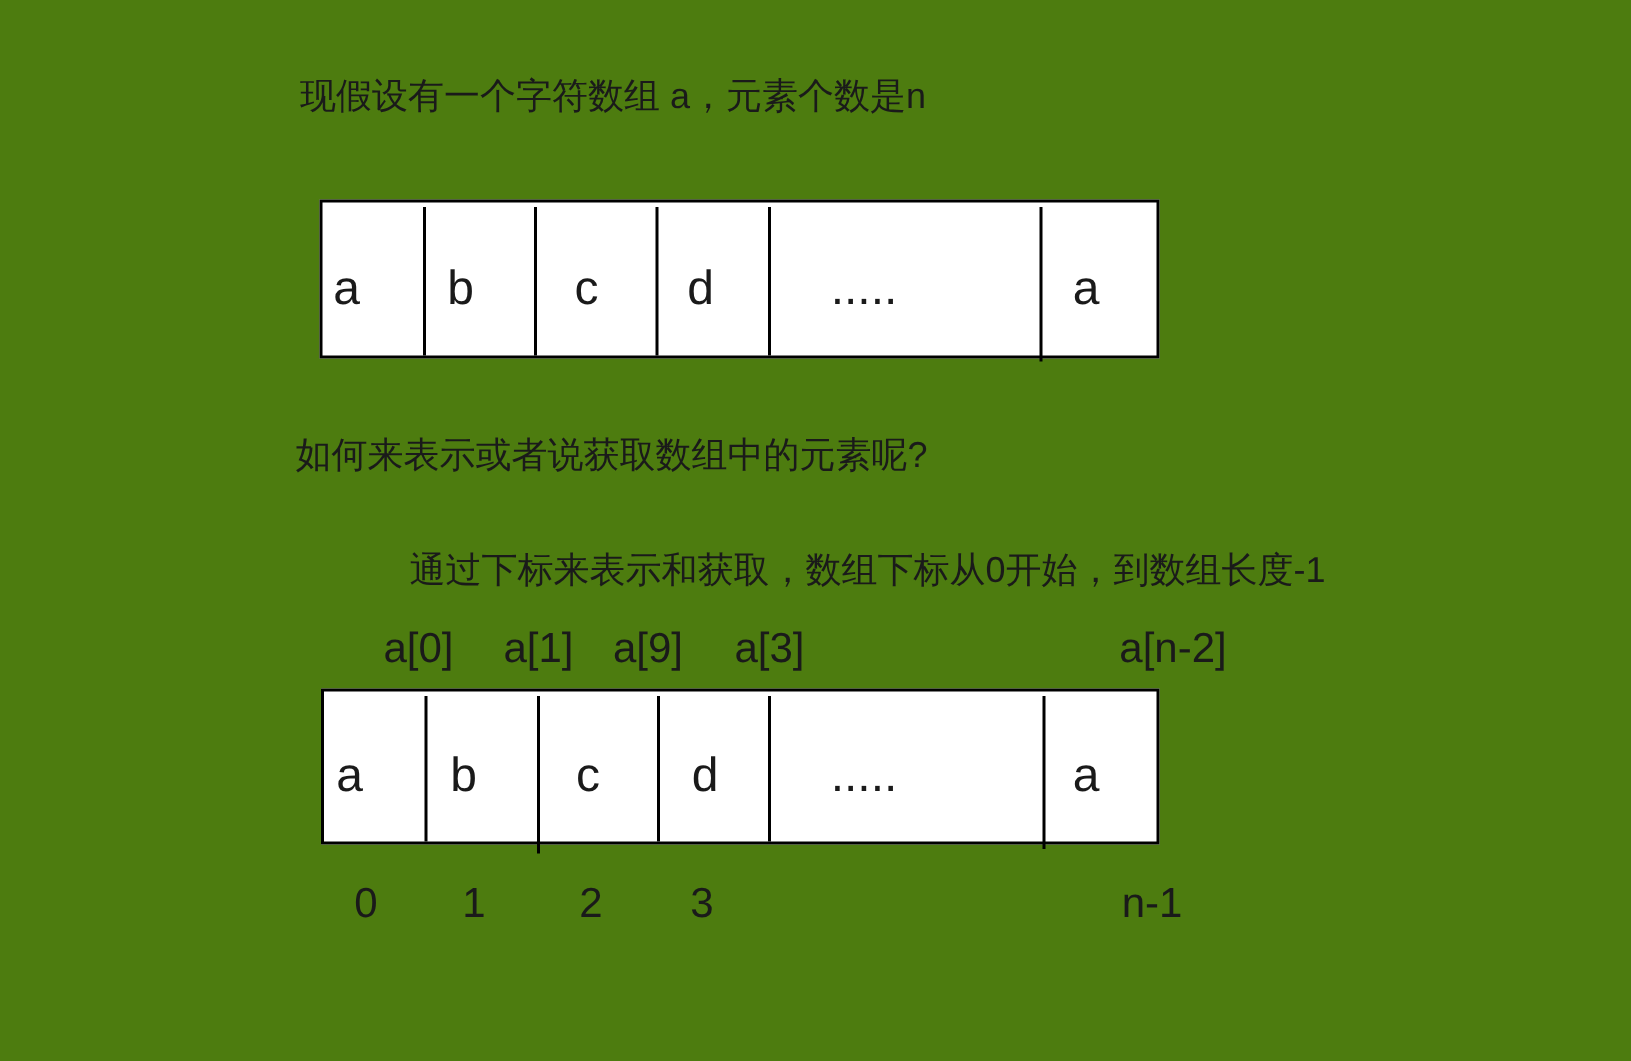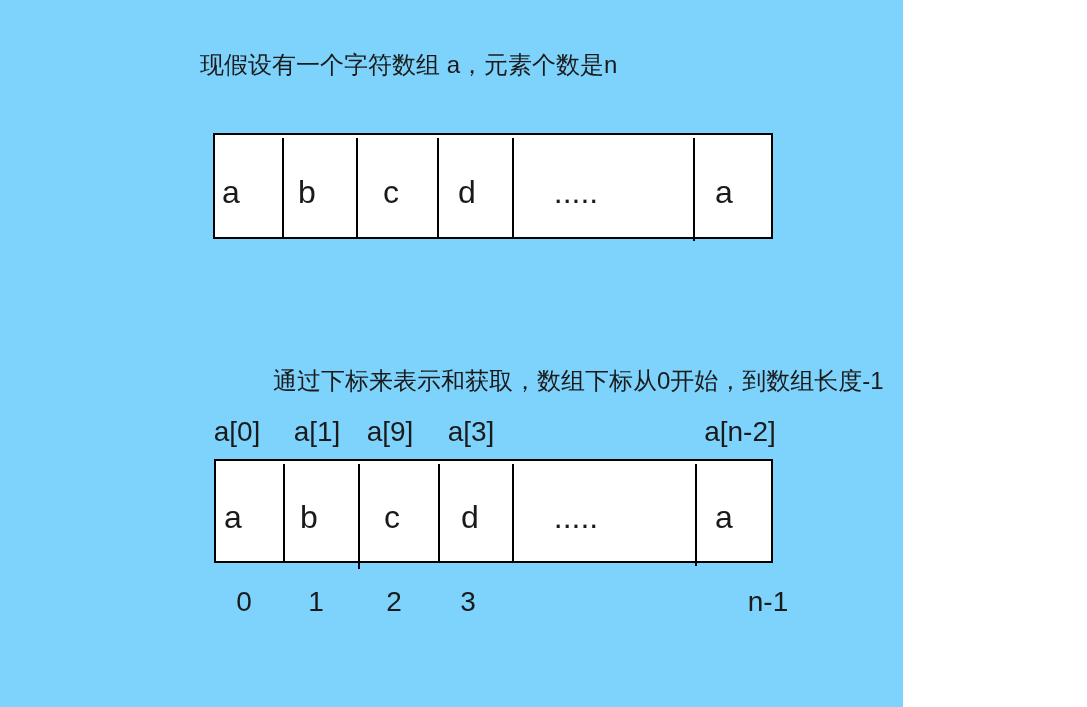--- a/index.html
+++ b/index.html
@@ -1,20 +1,20 @@
 <!DOCTYPE html>
 <html><head>
 <meta charset="utf-8">
 <style>
   html, body { margin: 0; padding: 0; background: #ffffff; }
   .page {
     position: relative;
-    width: 903px;
+    width: 1087px;
     height: 707px;
-    background: #7dd3fc;
+    background: #4d7c0f;
     overflow: hidden;
     font-family: "Liberation Sans", "DejaVu Sans", sans-serif;
     color: #1a1a1a;
   }
   .txt {
     position: absolute;
     font-size: 24px;
     line-height: 1.2;
     color: #1a1a1a;
     white-space: nowrap;
@@ -49,21 +49,21 @@
     white-space: nowrap;
   }
 
   .lbl, .num {
     position: absolute;
     transform: translateX(-50%);
     font-size: 28px;
     color: #1a1a1a;
     white-space: nowrap;
   }
-  .lbl { top: 416px; }
+  .lbl { top: 416px; margin-left: 42px; }
   .num { top: 586px; }
 </style>
 </head>
 <body>
 
 <div class="page">
 
   <div class="txt h1">现假设有一个字符数组 a，元素个数是n</div>
 
   <div class="arr arr1">
@@ -73,20 +73,21 @@
     <div class="vline" style="left:297px"></div>
     <div class="vline" style="left:478px; bottom:-4px"></div>
     <span class="cellv" style="left:16px">a</span>
     <span class="cellv" style="left:92px">b</span>
     <span class="cellv" style="left:176px">c</span>
     <span class="cellv" style="left:252px">d</span>
     <span class="cellv" style="left:361px">.....</span>
     <span class="cellv" style="left:509px">a</span>
   </div>
 
+  <div class="txt q">如何来表示或者说获取数组中的元素呢?</div>
   <div class="txt ans">通过下标来表示和获取，数组下标从0开始，到数组长度-1</div>
 
   <span class="lbl" style="left:237px">a[0]</span>
   <span class="lbl" style="left:317px">a[1]</span>
   <span class="lbl" style="left:390px">a[9]</span>
   <span class="lbl" style="left:471px">a[3]</span>
   <span class="lbl" style="left:740px">a[n-2]</span>
 
   <div class="arr arr2">
     <div class="vline" style="left:67px"></div>

